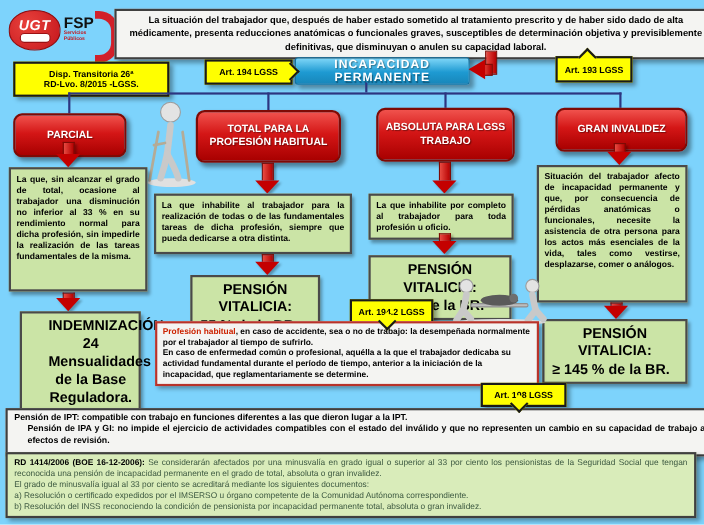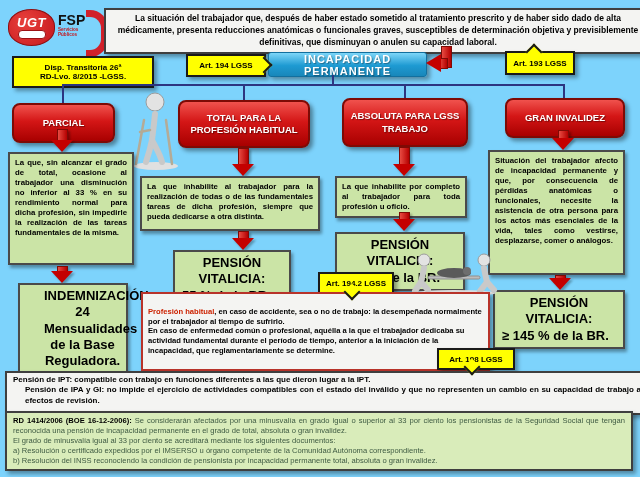--- a/index.html
+++ b/index.html
@@ -45,21 +45,21 @@
               filter:drop-shadow(2px 2px 1px rgba(0,0,0,.3));}
   .arrow-down .shaft{width:9px;flex:1;background:linear-gradient(90deg,#e84b42,#b50000);border:1px solid #7e0a05;border-bottom:none;}
   .arrow-down .head{width:0;height:0;border-left:11px solid transparent;border-right:11px solid transparent;border-top:12px solid #c40000;}
   .arrow-left-head{width:0;height:0;border-top:9px solid transparent;border-bottom:9px solid transparent;border-right:15px solid #c40000;}
   .redshaft{background:linear-gradient(90deg,#e84b42,#b50000);border:1px solid #7e0a05;}
 
   
   .introtxt{font-size:8.5px;line-height:1.4;text-align:center;padding:3px 8px;}
   .smalltxt{font-size:8px;line-height:1.3;padding:2px 6px;}
   .profbox{background:#f4f4f2;border:2px solid #b8332a;box-shadow:3px 3px 4px rgba(0,0,0,.35);
-           font-size:7.6px;font-weight:bold;line-height:1.28;color:#000;padding:13px 5px;box-sizing:border-box;}
+           font-size:7.6px;font-weight:bold;line-height:1.28;color:#000;padding:3px 5px;box-sizing:border-box;}
   .profbox .lead{color:#cc2200;}
   .rdbox{background:#d9ecba;border:2px solid #3f3f3f;font-size:7.6px;line-height:1.32;color:#3e5a42;
          padding:3px 6px;box-sizing:border-box;}
   .rdbox b{color:#000;}
 
   
   .ugt{background:radial-gradient(circle at 35% 35%,#e8413c,#c4161c);border-radius:50% / 46%;
        display:flex;flex-direction:column;align-items:center;justify-content:center;border:1px solid #8e0d10;}
   .ugt .t{color:#fff;font-weight:bold;font-style:italic;font-size:13px;letter-spacing:.5px;line-height:1;}
   .ugt .hand{width:26px;height:7px;background:#fff;border-radius:4px;margin-top:1px;border:1px solid #9c1114;}

